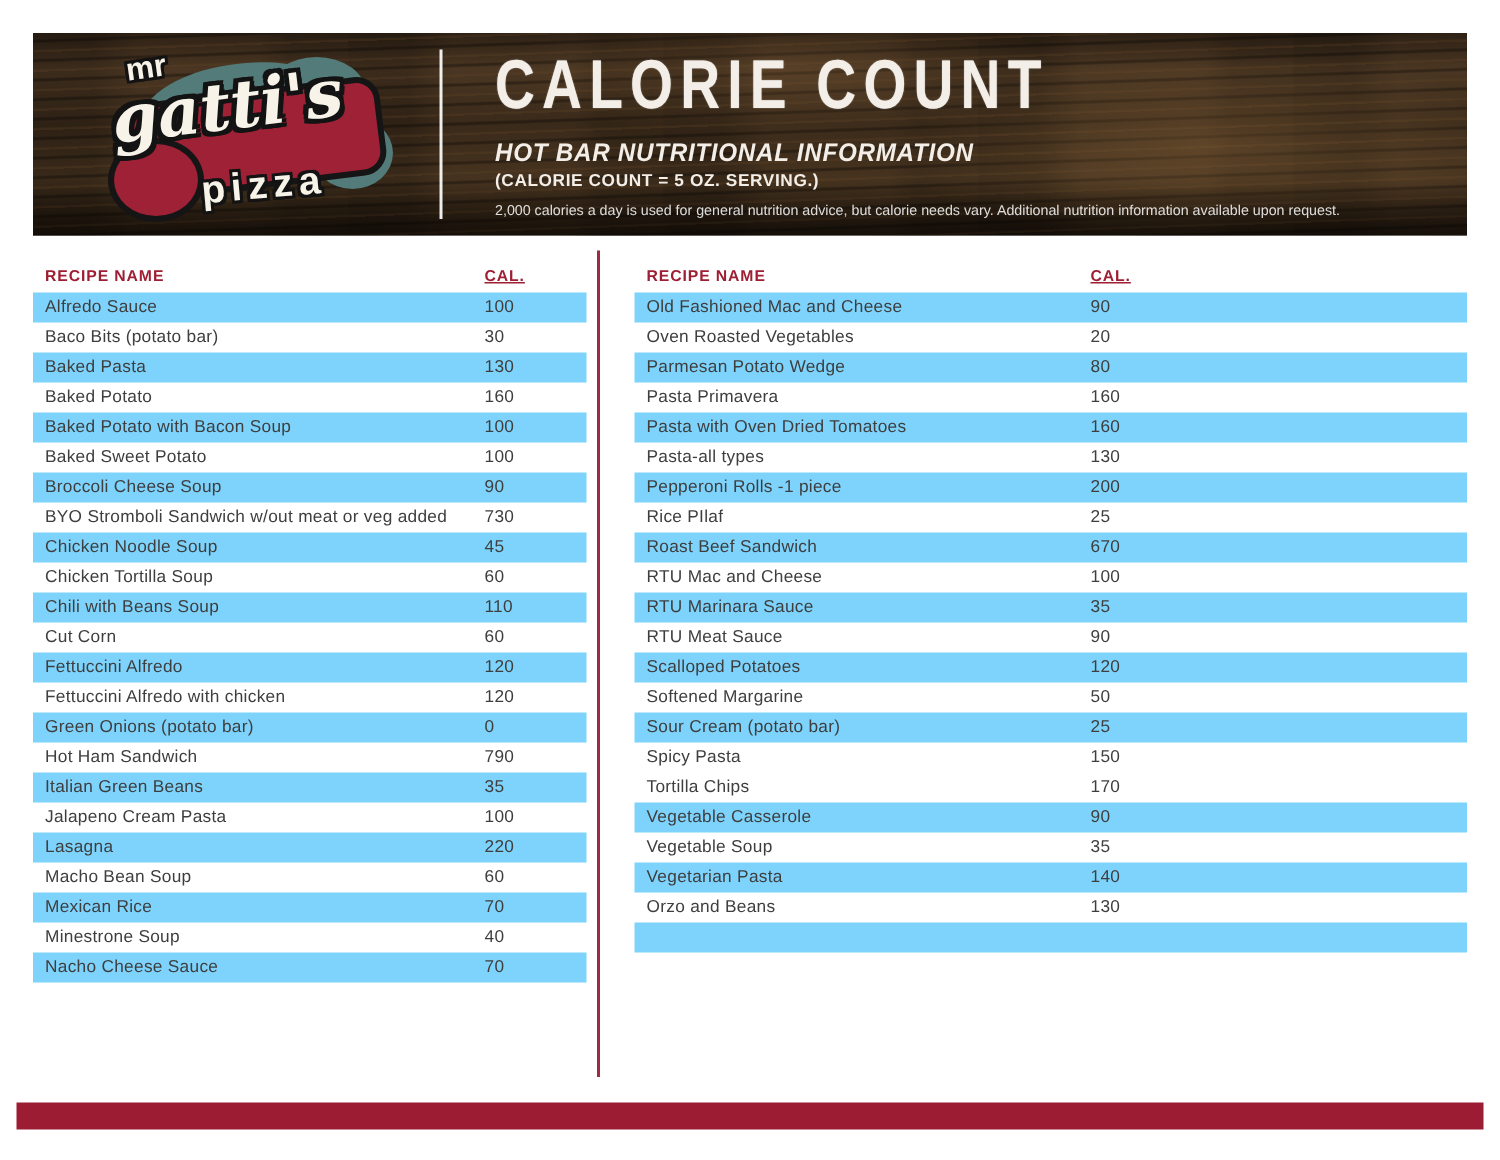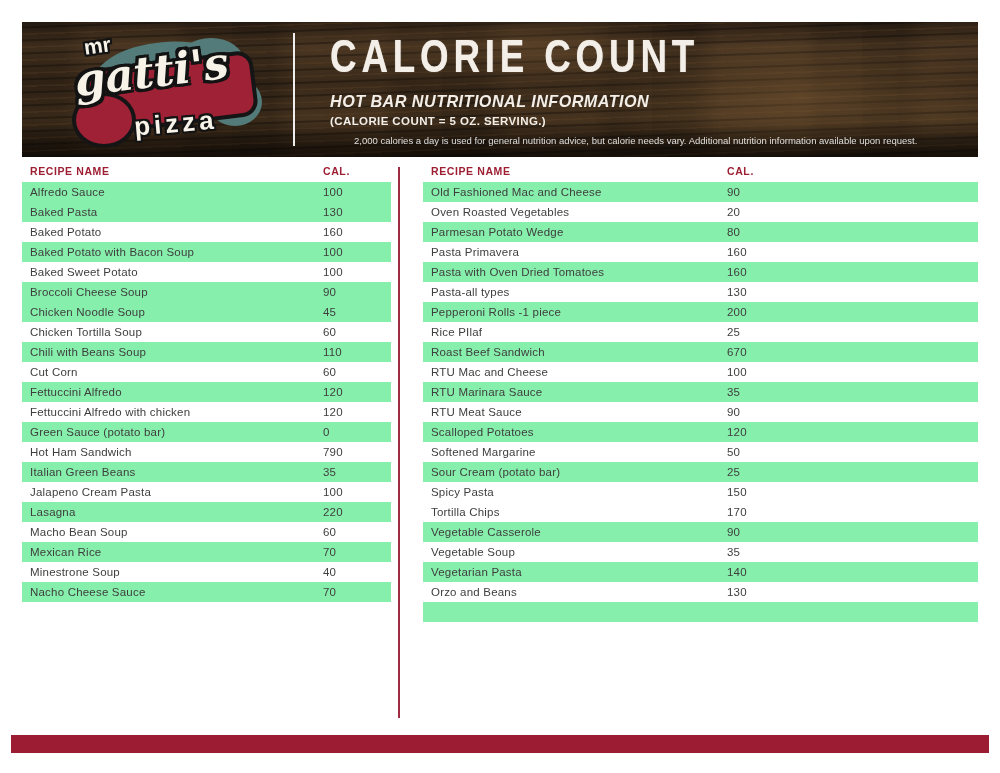--- a/index.html
+++ b/index.html
@@ -77,37 +77,37 @@
     font-size:17px;font-weight:bold;font-style:italic;letter-spacing:0.5px;
     color:#f3efe8;white-space:nowrap;
     transform:scaleX(0.95);transform-origin:0 0;
   }
   .serving{
     position:absolute;left:308px;top:93px;z-index:4;
     font-size:11.5px;font-weight:bold;letter-spacing:0.4px;
     color:#f3efe8;white-space:nowrap;
   }
   .disclaimer{
-    position:absolute;left:332px;top:113px;z-index:6;
+    position:absolute;left:308px;top:113px;z-index:6;
     font-size:9.5px;color:rgba(255,255,255,0.85);white-space:nowrap;
   }
   
-  .col{position:absolute;top:161px;}
+  .col{position:absolute;top:174px;}
   .col-left{left:22px;width:369px;--cal-x:301px;}
   .col-right{left:423px;width:555px;--cal-x:304px;}
   .thead{position:relative;height:21px;}
   .thead span{
     position:absolute;top:4px;font-size:10.5px;font-weight:bold;
     letter-spacing:0.6px;color:#9e1f33;
   }
   .th-name{left:8px;}
-  .th-cal{left:var(--cal-x);}
+  .th-cal{left:var(--cal-x);text-decoration:underline;}
   .rows .row{position:relative;height:20px;display:flex;align-items:center;
     font-size:11.5px;color:#3e3e3e;letter-spacing:0.2px;}
-  .rows .row.odd{background:#86efac;}
+  .rows .row.odd{background:#7dd3fc;}
   .rname{margin-left:8px;white-space:nowrap;}
   .rcal{position:absolute;left:var(--cal-x);}
   .col-divider{
     position:absolute;left:398px;top:167px;width:2px;height:551px;
     background:#9e2b42;
   }
   
   .bottom-bar{
     position:absolute;left:11px;top:735px;width:978px;height:18px;
     background:#9c1c33;
@@ -138,40 +138,48 @@
 <div class="col col-left">
   <div class="thead">
     <span class="th-name">RECIPE NAME</span>
     <span class="th-cal">CAL.</span>
   </div>
   <div class="rows">
       <div class="row odd">
         <span class="rname">Alfredo Sauce</span>
         <span class="rcal">100</span>
       </div>
+      <div class="row even">
+        <span class="rname">Baco Bits (potato bar)</span>
+        <span class="rcal">30</span>
+      </div>
       <div class="row odd">
         <span class="rname">Baked Pasta</span>
         <span class="rcal">130</span>
       </div>
       <div class="row even">
         <span class="rname">Baked Potato</span>
         <span class="rcal">160</span>
       </div>
       <div class="row odd">
         <span class="rname">Baked Potato with Bacon Soup</span>
         <span class="rcal">100</span>
       </div>
       <div class="row even">
         <span class="rname">Baked Sweet Potato</span>
         <span class="rcal">100</span>
       </div>
       <div class="row odd">
         <span class="rname">Broccoli Cheese Soup</span>
         <span class="rcal">90</span>
       </div>
+      <div class="row even">
+        <span class="rname">BYO Stromboli Sandwich w/out meat or veg added</span>
+        <span class="rcal">730</span>
+      </div>
       <div class="row odd">
         <span class="rname">Chicken Noodle Soup</span>
         <span class="rcal">45</span>
       </div>
       <div class="row even">
         <span class="rname">Chicken Tortilla Soup</span>
         <span class="rcal">60</span>
       </div>
       <div class="row odd">
         <span class="rname">Chili with Beans Soup</span>
@@ -183,21 +191,21 @@
       </div>
       <div class="row odd">
         <span class="rname">Fettuccini Alfredo</span>
         <span class="rcal">120</span>
       </div>
       <div class="row even">
         <span class="rname">Fettuccini Alfredo with chicken</span>
         <span class="rcal">120</span>
       </div>
       <div class="row odd">
-        <span class="rname">Green Sauce (potato bar)</span>
+        <span class="rname">Green Onions (potato bar)</span>
         <span class="rcal">0</span>
       </div>
       <div class="row even">
         <span class="rname">Hot Ham Sandwich</span>
         <span class="rcal">790</span>
       </div>
       <div class="row odd">
         <span class="rname">Italian Green Beans</span>
         <span class="rcal">35</span>
       </div>

